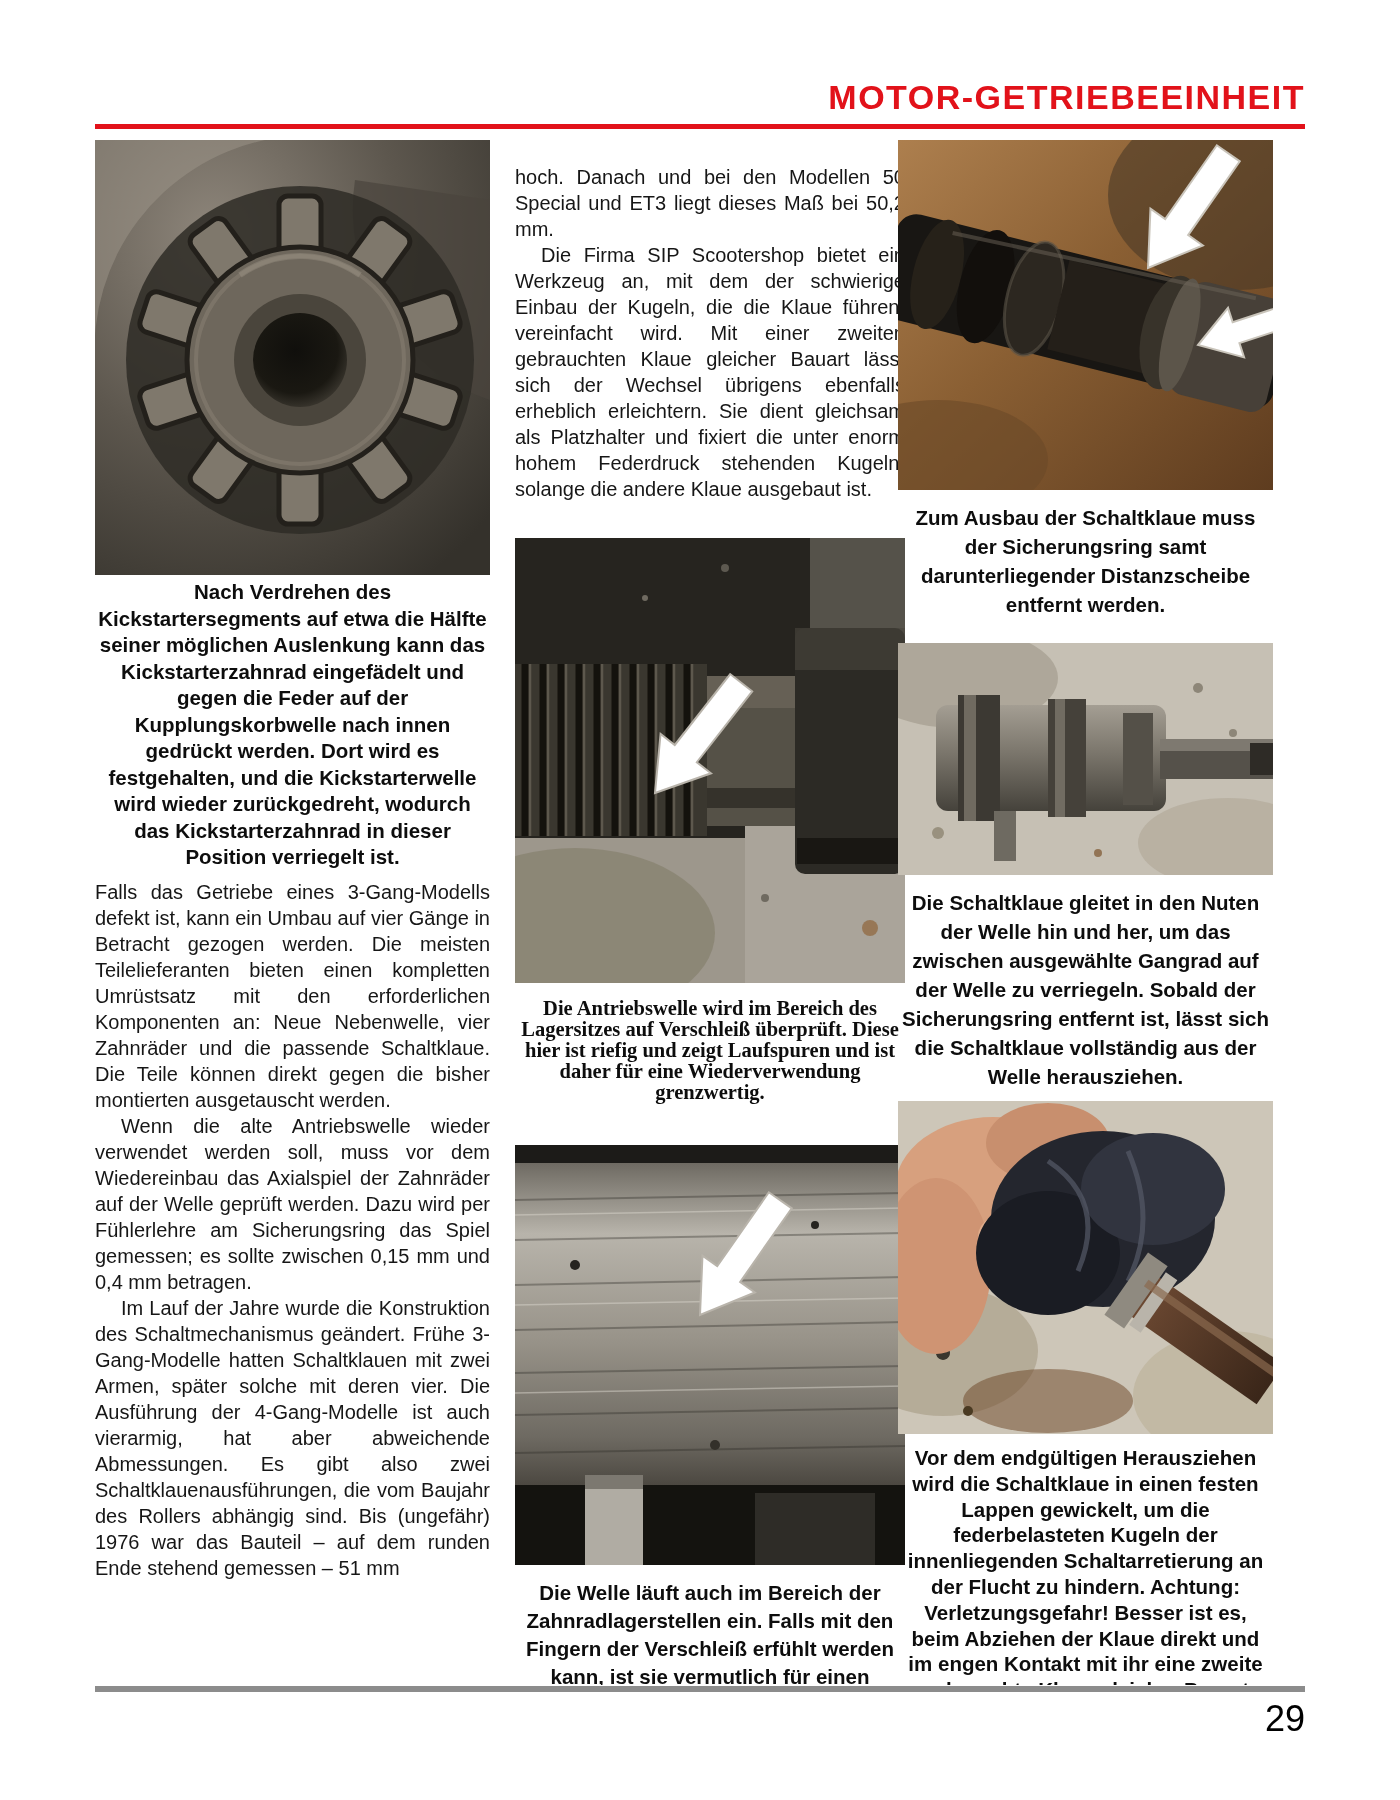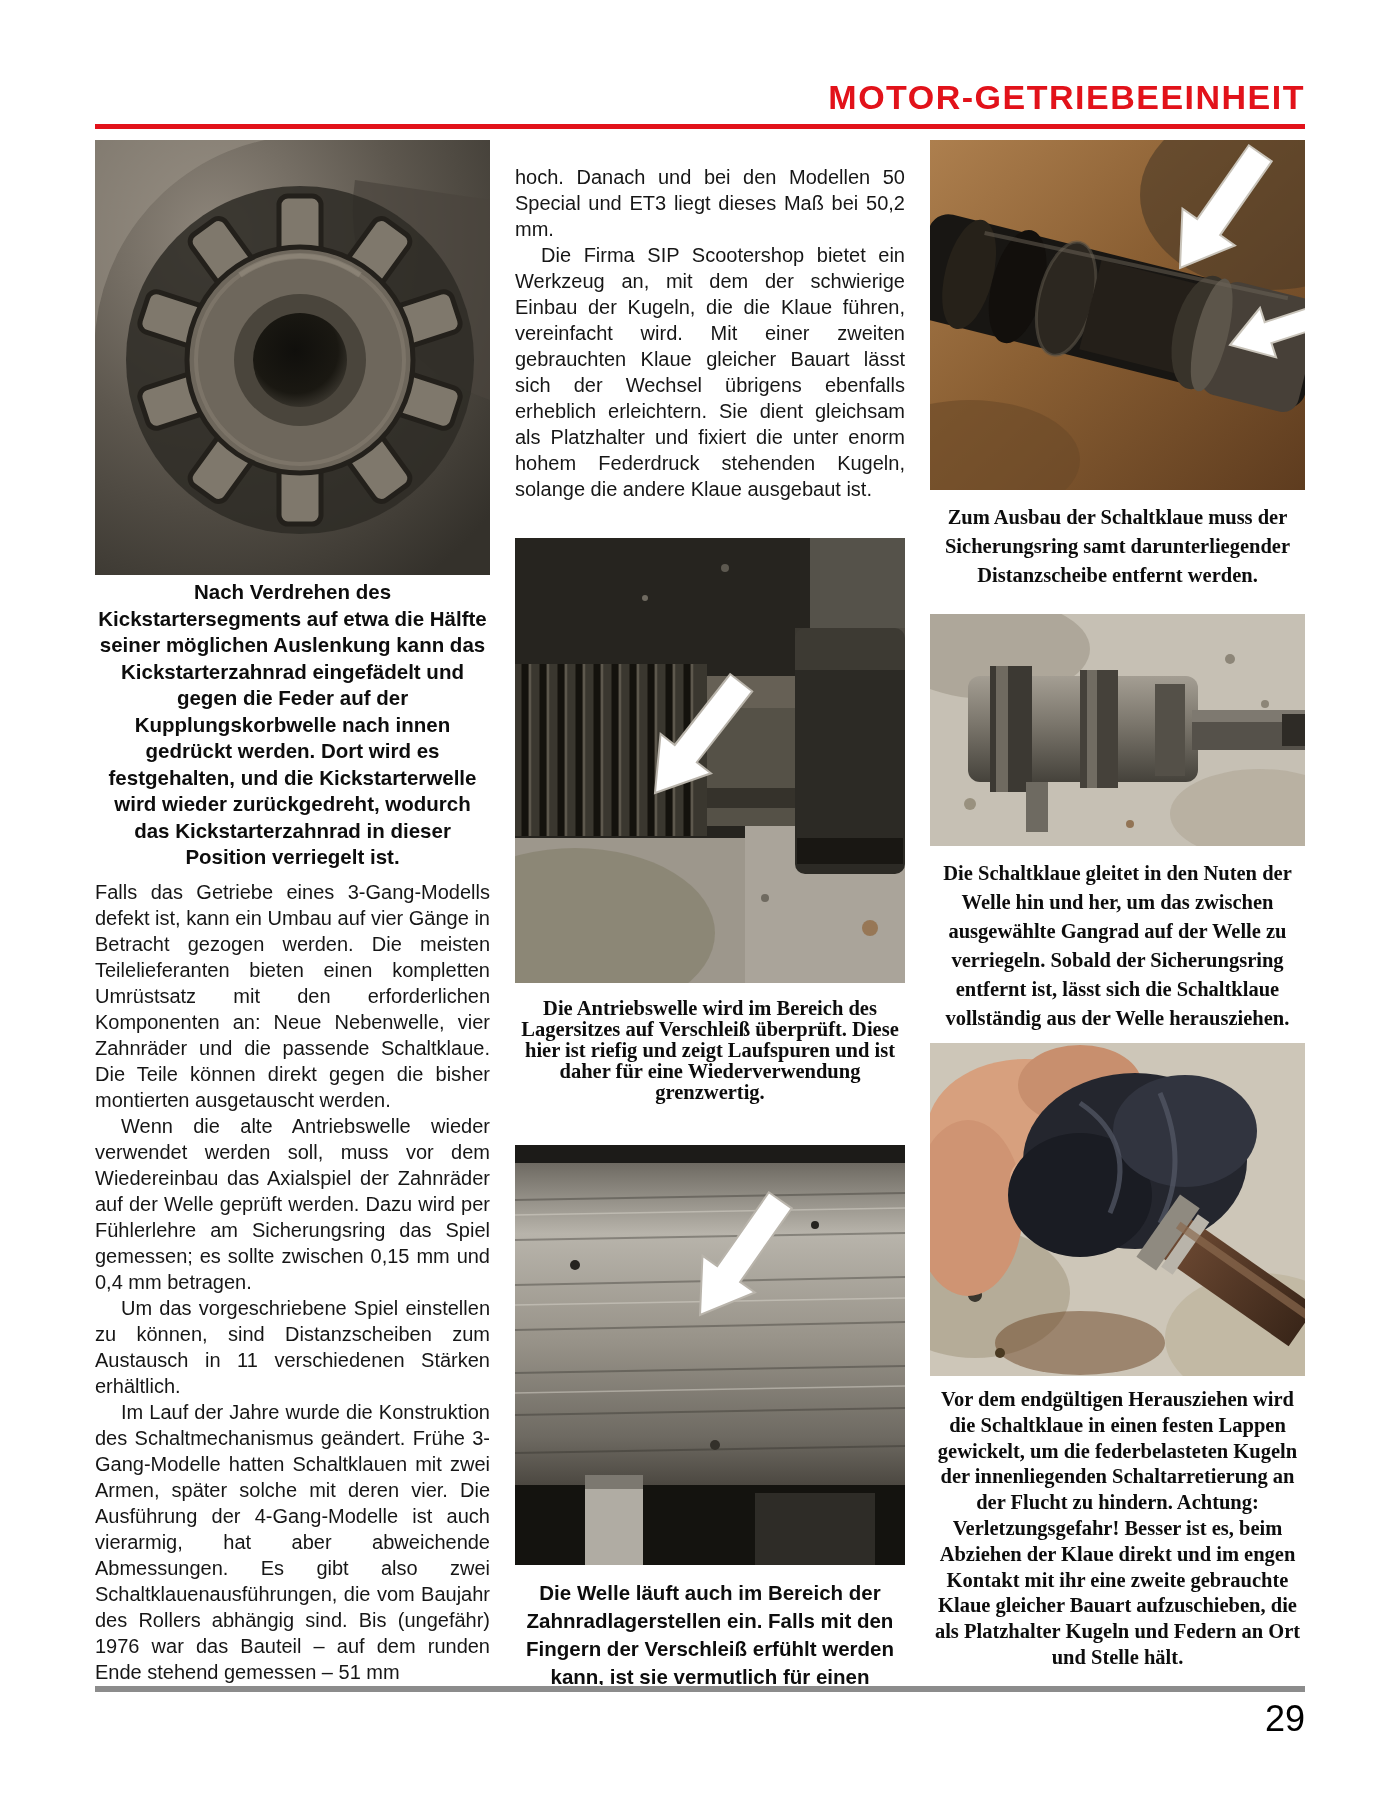--- a/index.html
+++ b/index.html
@@ -10,21 +10,21 @@
   
   .header-title{
     position:absolute;left:95px;top:78px;width:1210px;text-align:right;
     font-size:34px;font-weight:bold;letter-spacing:1.5px;color:#e2121a;white-space:nowrap;
   }
   .header-rule{position:absolute;left:95px;top:124px;width:1210px;height:5px;background:#e2121a;}
   
   .col{position:absolute;top:140px;overflow:hidden;}
   .col1{left:95px;width:395px;height:1545px;}
   .col2{left:515px;width:390px;height:1545px;}
-  .col3{left:930px;width:375px;height:1545px;font-family:Liberation Serif, serif;}
+  .col3{left:898px;width:375px;height:1545px;}
   
   .photo{position:relative;width:100%;overflow:hidden;background:#555;}
   .photo svg{display:block;width:100%;height:100%;}
   
   .body-text{font-size:20px;line-height:26px;text-align:justify;color:#161616;}
   .body-text p{margin:0;}
   .body-text p.ind{text-indent:26px;}
   .cap{font-weight:bold;text-align:center;color:#0d0d0d;font-size:20.5px;line-height:27px;}
   .cap-a{margin:4px 2px 0;line-height:26.5px;}
   .cap-b{margin:14px 4px 0;line-height:28px;}
@@ -89,21 +89,20 @@
           <circle r="66" fill="#4a453c"></circle>
           <circle r="47" fill="url(#ghub)"></circle>
           <path d="M-60,-85 A104,104 0 0,1 60,-85" fill="none" stroke="#a59d8e" stroke-width="6" opacity="0.35"></path>
         </g>
       </svg>
     </div>
     <div class="cap cap-a">Nach Verdrehen des Kickstartersegments auf etwa die Hälfte seiner möglichen Auslenkung kann das Kickstarterzahnrad eingefädelt und gegen die Feder auf der Kupplungskorbwelle nach innen gedrückt werden. Dort wird es festgehalten, und die Kickstarterwelle wird wieder zurückgedreht, wodurch das Kickstarterzahnrad in dieser Position verriegelt ist.</div>
     <div class="body-text mt8">
       <p>Falls das Getriebe eines 3-Gang-Modells defekt ist, kann ein Umbau auf vier Gänge in Betracht gezogen werden. Die meisten Teilelieferanten bieten einen kompletten Umrüstsatz mit den erforderlichen Komponenten an: Neue Nebenwelle, vier Zahnräder und die passende Schaltklaue. Die Teile können direkt gegen die bisher montierten ausgetauscht werden.</p>
       <p class="ind">Wenn die alte Antriebswelle wieder verwendet werden soll, muss vor dem Wiedereinbau das Axialspiel der Zahnräder auf der Welle geprüft werden. Dazu wird per Fühlerlehre am Sicherungsring das Spiel gemessen; es sollte zwischen 0,15 mm und 0,4 mm betragen.</p>
-      <p class="ind">Um das vorgeschriebene Spiel einstellen zu können, sind Distanzscheiben zum Austausch in 11 verschiedenen Stärken erhältlich.</p>
       <p class="ind">Im Lauf der Jahre wurde die Konstruktion des Schaltmechanismus geändert. Frühe 3-Gang-Modelle hatten Schaltklauen mit zwei Armen, später solche mit deren vier. Die Ausführung der 4-Gang-Modelle ist auch vierarmig, hat aber abweichende Abmessungen. Es gibt also zwei Schaltklauenausführungen, die vom Baujahr des Rollers abhängig sind. Bis (ungefähr) 1976 war das Bauteil – auf dem runden Ende stehend gemessen – 51 mm</p>
     </div>
   </div>
 
   <div class="col col2">
     <div class="body-text" style="margin-top:24px;">
       <p>hoch. Danach und bei den Modellen 50 Special und ET3 liegt dieses Maß bei 50,2 mm.</p>
       <p class="ind">Die Firma SIP Scootershop bietet ein Werkzeug an, mit dem der schwierige Einbau der Kugeln, die die Klaue führen, vereinfacht wird. Mit einer zweiten gebrauchten Klaue gleicher Bauart lässt sich der Wechsel übrigens ebenfalls erheblich erleichtern. Sie dient gleichsam als Platzhalter und fixiert die unter enorm hohem Federdruck stehenden Kugeln, solange die andere Klaue ausgebaut ist.</p>
     </div>
     <div class="photo mt36" style="height:445px;">

